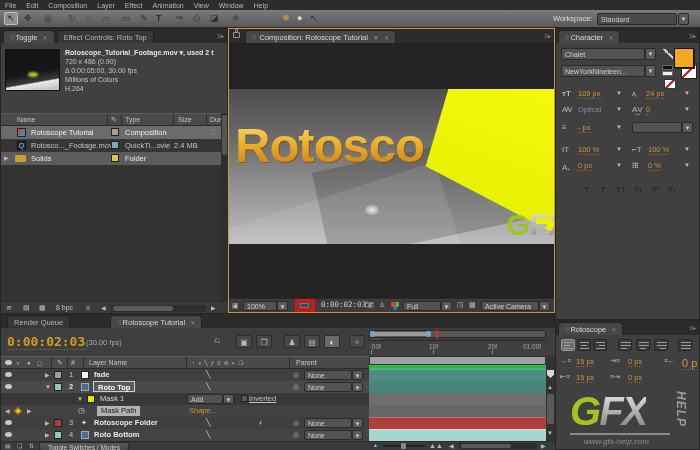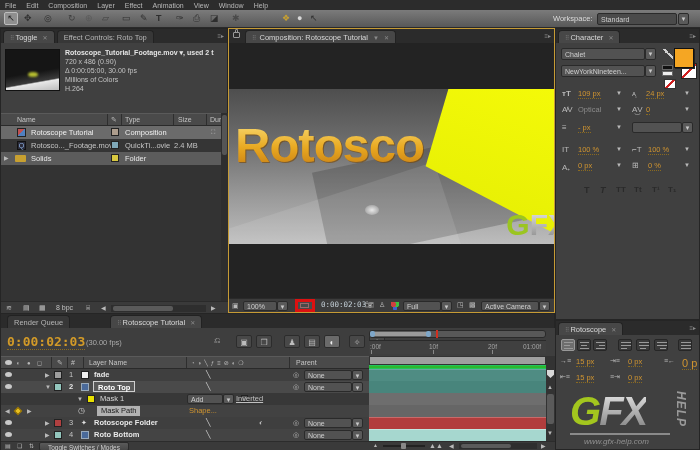--- a/index.html
+++ b/index.html
@@ -346,21 +346,21 @@
   </div>
   <div class="bar" style="top:67px;background:#48857c;"></div>
 
   <div class="lrow" style="top:79px;background:#383838;">
     <span class="abs icon" style="left:76px;font-size:6px;">▼</span>
     <span class="chip" style="left:86px;top:2px;background:#e8e000;"></span>
     <span class="abs" style="left:99px;color:#d8d8d8;">Mask 1</span>
     <span class="ddbox" style="left:186px;top:1px;width:36px;height:10px;">Add</span>
     <span class="ddarrow" style="left:222px;top:1px;height:10px;">▼</span>
     <span class="abs" style="left:240px;top:2px;width:7px;height:7px;background:#555;border:1px solid #222;"></span>
-    <span class="abs" style="left:235px;color:#c0c0c0;text-decoration:underline;">Inverted</span>
+    <span class="abs" style="left:248px;color:#c0c0c0;text-decoration:underline;">Inverted</span>
   </div>
   <div class="bar" style="top:79px;background:#6e6e6e;"></div>
 
   <div class="lrow" style="top:91px;background:#424242;">
     <span class="abs icon" style="left:4px;font-size:6px;color:#b8b8b8;">◀</span>
     <span class="abs" style="left:14px;top:3px;width:6px;height:6px;background:#e8c020;transform:rotate(45deg);border:1px solid #806000;"></span>
     <span class="abs icon" style="left:26px;font-size:6px;color:#b8b8b8;">▶</span>
     <span class="abs icon" style="left:77px;font-size:8px;color:#c8c8c8;">◷</span>
     <span class="abs" style="left:96px;top:1px;padding:0 4px;background:#b2b2b2;color:#1a1a1a;height:10px;line-height:10px;">Mask Path</span>
     <span class="abs hot" style="left:188px;">Shape...</span>

